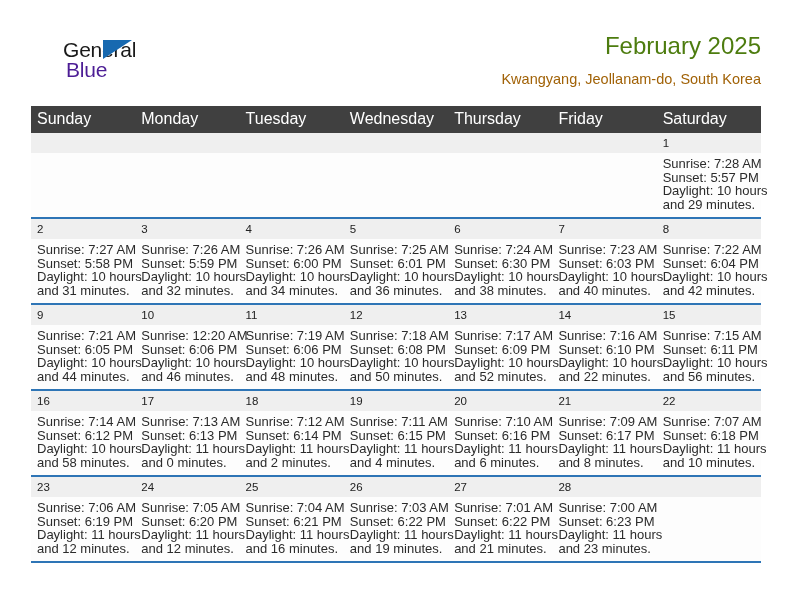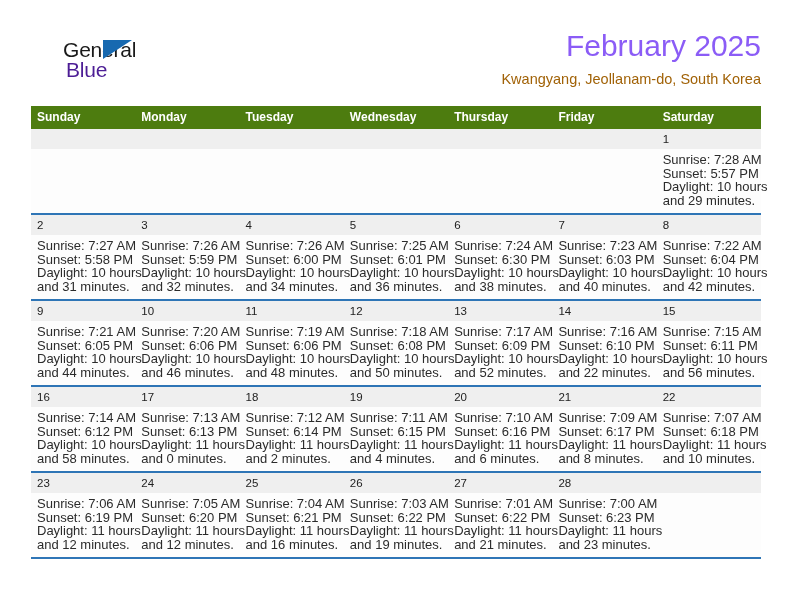--- a/index.html
+++ b/index.html
@@ -65,22 +65,22 @@
     line-height: 24px;
   }
 
   .title-block {
     position: absolute;
     right: 0px;
     top: 0px;
     text-align: right;
   }
   .cal-title {
-    font-size: 30px;
-    color: #8b5cf6;
+    font-size: 24px;
+    color: #4d7c0f;
     line-height: 32px;
     white-space: nowrap;
   }
   .cal-subtitle {
     font-size: 14.5px;
     color: #a16207;
     line-height: 20px;
     margin-top: 7px;
     white-space: nowrap;
   }
@@ -88,24 +88,24 @@
   
   .calendar {
     position: absolute;
     left: 31px;
     top: 106px;
     width: 730px;
     border-collapse: collapse;
     table-layout: fixed;
   }
   .calendar th {
-    background: #4d7c0f;
+    background: #404040;
     color: #ffffff;
-    font-size: 12px;
-    font-weight: bold;
+    font-size: 16px;
+    font-weight: normal;
     text-align: left;
     padding: 4px 0 5px 6px;
     height: 10px;
     border: none;
   }
   .calendar td {
     vertical-align: top;
     padding: 0;
     border: none;
     border-bottom: 2px solid #2e75b6;
@@ -272,21 +272,21 @@
             <div class="details">
               <div>Sunrise: 7:21 AM</div>
               <div>Sunset: 6:05 PM</div>
               <div>Daylight: 10 hours</div>
               <div>and 44 minutes.</div>
             </div>
           </td>
           <td>
             <div class="daynum">10</div>
             <div class="details">
-              <div>Sunrise: 7:20 AM</div>
+              <div>Sunrise: 12:20 AM</div>
               <div>Sunset: 6:06 PM</div>
               <div>Daylight: 10 hours</div>
               <div>and 46 minutes.</div>
             </div>
           </td>
           <td>
             <div class="daynum">11</div>
             <div class="details">
               <div>Sunrise: 7:19 AM</div>
               <div>Sunset: 6:06 PM</div>

